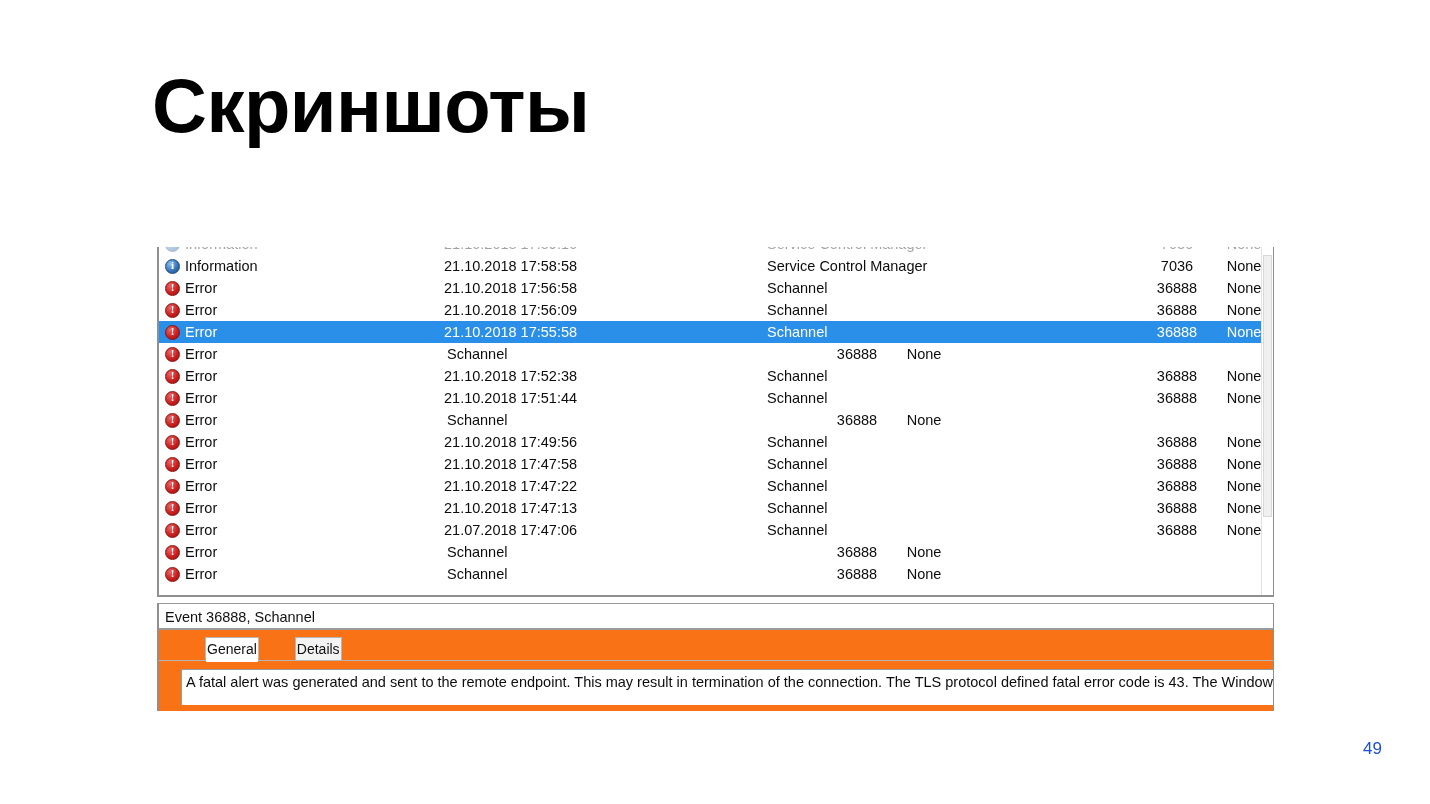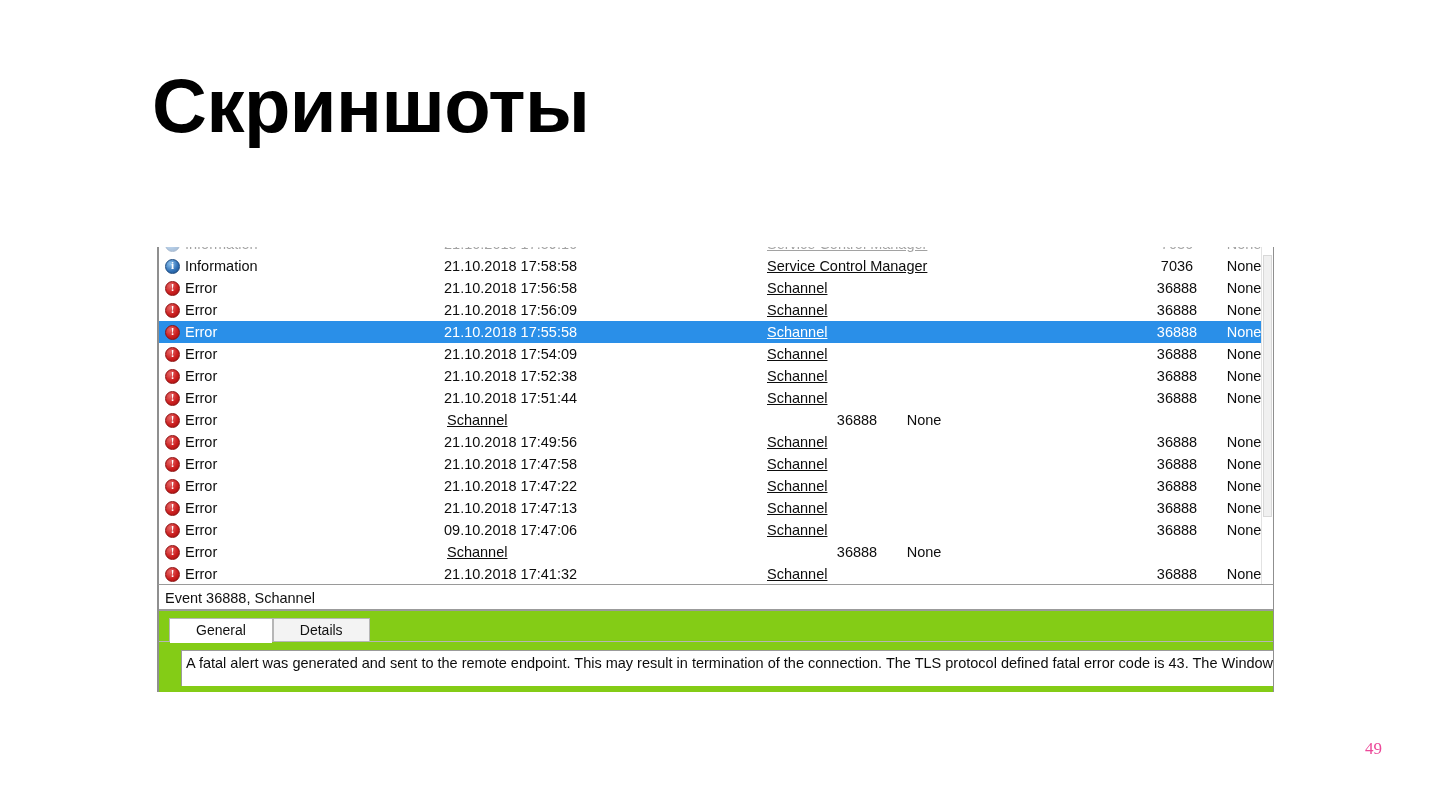--- a/index.html
+++ b/index.html
@@ -27,22 +27,21 @@
     line-height: 1.05;
     white-space: nowrap;
   }
 
   
   #page-number {
     position: absolute;
     right: 48px;
     bottom: 45px;
     font-size: 17px;
-    color: #ec4899;
-    font-family: Liberation Serif, serif;
+    color: #1d4ed8;
   }
 
   
   #event-viewer {
     position: absolute;
     left: 157px;
     top: 247px;
     width: 1117px;
     height: 466px;
     background: #ffffff;
@@ -104,21 +103,20 @@
     width: 320px;
     flex: 0 0 320px;
     padding-left: 3px;
     box-sizing: border-box;
   }
   .c-source {
     width: 385px;
     flex: 0 0 385px;
     padding-left: 6px;
     box-sizing: border-box;
-    text-decoration: underline;
   }
   .c-eid {
     width: 62px;
     flex: 0 0 62px;
     text-align: center;
     box-sizing: border-box;
   }
   .c-task {
     width: 60px;
     flex: 0 0 60px;
@@ -180,28 +178,28 @@
     height: 262px;
     background: #f0f0f0;
     border: 1px solid #d8d8d8;
     box-sizing: border-box;
   }
 
   
   .details-pane {
     position: absolute;
     left: 0;
-    top: 337px;
+    top: 356px;
     width: 1117px;
     height: 108px;
     box-sizing: border-box;
     border-left: 2px solid #8f8f8f;
     border-right: 1px solid #8f8f8f;
     border-top: 1px solid #9a9a9a;
-    background: #84cc16;
+    background: #f97316;
     overflow: hidden;
   }
   .details-header {
     height: 26px;
     line-height: 26px;
     padding-left: 6px;
     font-size: 14.5px;
     color: #111111;
     border-bottom: 2px solid #9b9b9b;
     background: #ffffff;
@@ -221,28 +219,29 @@
     right: 0;
     bottom: 0;
     height: 1px;
     background: #b6b6b6;
   }
   .tab {
     position: relative;
     display: inline-block;
     height: 24px;
     line-height: 22px;
-    padding: 0 26px;
+    padding: 0 1px;
     font-size: 14px;
     color: #111111;
     border: 1px solid #b6b6b6;
     border-bottom: none;
     background: #f3f3f3;
     box-sizing: border-box;
     vertical-align: bottom;
+    margin-left: 36px;
   }
   .tab.active {
     background: #ffffff;
     z-index: 2;
     border-color: #b6b6b6;
   }
   .tab.active::after {
     content: "";
     position: absolute;
     left: 0;
@@ -340,21 +339,20 @@
             <div class="c-eid">36888</div>
             <div class="c-task">None</div>
           </div>
           <div class="ev-row">
             <div class="c-level">
               <span class="lvl-icon error">
                 <span class="glyph">!</span>
               </span>
               <span>Error</span>
             </div>
-            <div class="c-date">21.10.2018 17:54:09</div>
             <div class="c-source">Schannel</div>
             <div class="c-eid">36888</div>
             <div class="c-task">None</div>
           </div>
           <div class="ev-row">
             <div class="c-level">
               <span class="lvl-icon error">
                 <span class="glyph">!</span>
               </span>
               <span>Error</span>
@@ -435,44 +433,43 @@
             <div class="c-eid">36888</div>
             <div class="c-task">None</div>
           </div>
           <div class="ev-row">
             <div class="c-level">
               <span class="lvl-icon error">
                 <span class="glyph">!</span>
               </span>
               <span>Error</span>
             </div>
-            <div class="c-date">09.10.2018 17:47:06</div>
-            <div class="c-source">Schannel</div>
-            <div class="c-eid">36888</div>
-            <div class="c-task">None</div>
-          </div>
-          <div class="ev-row">
-            <div class="c-level">
-              <span class="lvl-icon error">
-                <span class="glyph">!</span>
-              </span>
-              <span>Error</span>
-            </div>
-            <div class="c-source">Schannel</div>
-            <div class="c-eid">36888</div>
-            <div class="c-task">None</div>
-          </div>
-          <div class="ev-row">
-            <div class="c-level">
-              <span class="lvl-icon error">
-                <span class="glyph">!</span>
-              </span>
-              <span>Error</span>
-            </div>
-            <div class="c-date">21.10.2018 17:41:32</div>
+            <div class="c-date">21.07.2018 17:47:06</div>
+            <div class="c-source">Schannel</div>
+            <div class="c-eid">36888</div>
+            <div class="c-task">None</div>
+          </div>
+          <div class="ev-row">
+            <div class="c-level">
+              <span class="lvl-icon error">
+                <span class="glyph">!</span>
+              </span>
+              <span>Error</span>
+            </div>
+            <div class="c-source">Schannel</div>
+            <div class="c-eid">36888</div>
+            <div class="c-task">None</div>
+          </div>
+          <div class="ev-row">
+            <div class="c-level">
+              <span class="lvl-icon error">
+                <span class="glyph">!</span>
+              </span>
+              <span>Error</span>
+            </div>
             <div class="c-source">Schannel</div>
             <div class="c-eid">36888</div>
             <div class="c-task">None</div>
           </div>
         </div>
     </div>
     <div class="vscroll">
       <div class="thumb"></div>
     </div>
   </div>

